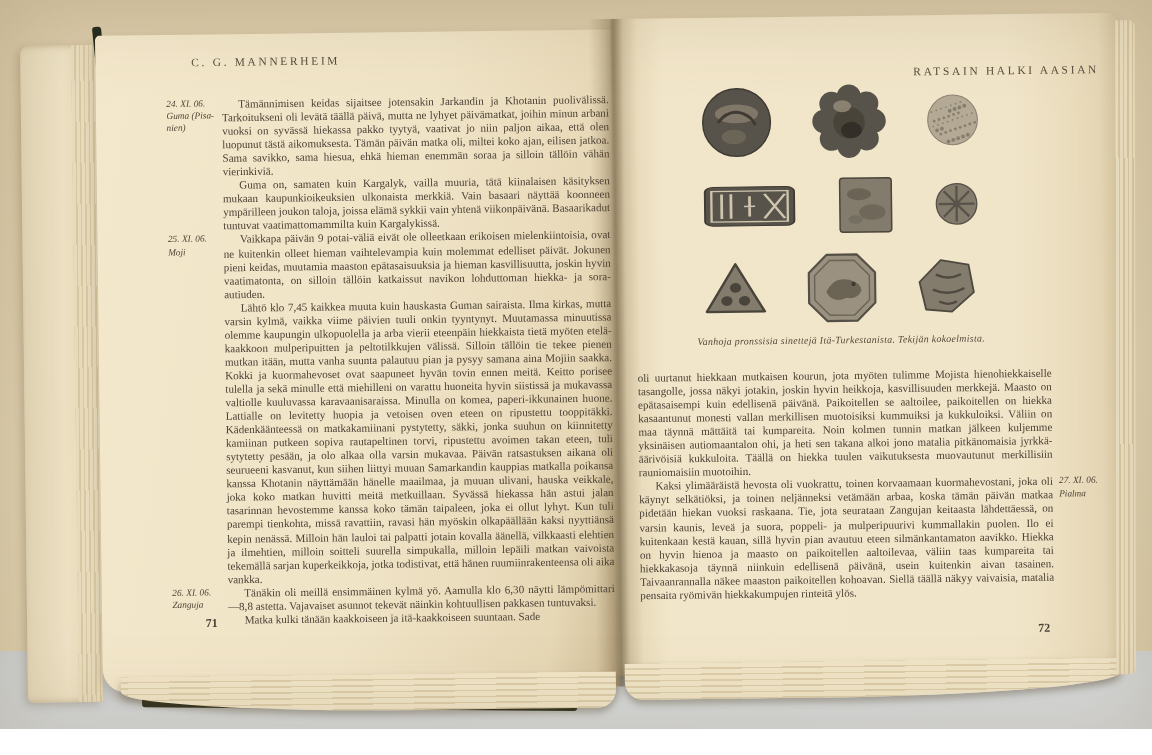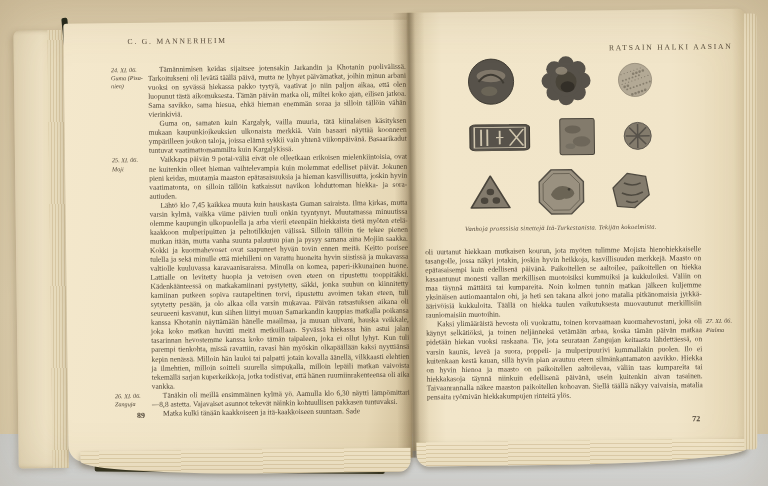--- a/index.html
+++ b/index.html
@@ -82,21 +82,21 @@
     <div class="page page-left">
       <div class="running-head rh-left">C. G. MANNERHEIM</div>
       <div class="text-col lp-col" id="lp-paragraphs">
           <div class="para"><div class="mnote left">24. XI. 06.<br>Guma (Pisa-<br>nien)</div><span>Tämännimisen keidas sijaitsee jotensakin Jarkandin ja Khotanin puolivälissä. Tarkoitukseni oli levätä täällä päivä, mutta ne lyhyet päivämatkat, joihin minun arbani vuoksi on syvässä hiekassa pakko tyytyä, vaativat jo niin paljon aikaa, että olen luopunut tästä aikomuksesta. Tämän päivän matka oli, miltei koko ajan, eilisen jatkoa. Sama savikko, sama hiesua, ehkä hieman enemmän soraa ja silloin tällöin vähän vierinkiviä.</span></div>
           <div class="para"><span>Guma on, samaten kuin Kargalyk, vailla muuria, tätä kiinalaisen käsityksen mukaan kaupunkioikeuksien ulkonaista merkkiä. Vain basaari näyttää koonneen ympärilleen joukon taloja, joissa elämä sykkii vain yhtenä viikonpäivänä. Basaarikadut tuntuvat vaatimattomammilta kuin Kargalykissä.</span></div>
           <div class="para"><div class="mnote left">25. XI. 06.<br>Moji</div><span>Vaikkapa päivän 9 potai-väliä eivät ole olleetkaan erikoisen mielenkiintoisia, ovat ne kuitenkin olleet hieman vaihtelevampia kuin molemmat edelliset päivät. Jokunen pieni keidas, muutamia maaston epätasaisuuksia ja hieman kasvillisuutta, joskin hyvin vaatimatonta, on silloin tällöin katkaissut navikon lohduttoman hiekka- ja sora-autiuden.</span></div>
           <div class="para"><span>Lähtö klo 7,45 kaikkea muuta kuin hauskasta Guman sairaista. Ilma kirkas, mutta varsin kylmä, vaikka viime päivien tuuli onkin tyyntynyt. Muutamassa minuutissa olemme kaupungin ulkopuolella ja arba vierii eteenpäin hiekkaista tietä myöten etelä-kaakkoon mulperipuitten ja peltotilkkujen välissä. Silloin tällöin tie tekee pienen mutkan itään, mutta vanha suunta palautuu pian ja pysyy samana aina Mojiin saakka. Kokki ja kuormahevoset ovat saapuneet hyvän tovin ennen meitä. Keitto porisee tulella ja sekä minulle että miehilleni on varattu huoneita hyvin siistissä ja mukavassa valtiolle kuuluvassa karavaanisaraissa. Minulla on komea, paperi-ikkunainen huone. Lattialle on levitetty huopia ja vetoisen oven eteen on ripustettu tooppitäkki. Kädenkäänteessä on matkakamiinani pystytetty, säkki, jonka suuhun on kiinnitetty kamiinan putkeen sopiva rautapeltinen torvi, ripustettu avoimen takan eteen, tuli sytytetty pesään, ja olo alkaa olla varsin mukavaa. Päivän ratsastuksen aikana oli seurueeni kasvanut, kun siihen liittyi muuan Samarkandin kauppias matkalla poikansa kanssa Khotanin näyttämään hänelle maailmaa, ja muuan ulivani, hauska veikkale, joka koko matkan huvitti meitä metkuillaan. Syvässä hiekassa hän astui jalan tasarinnan hevostemme kanssa koko tämän taipaleen, joka ei ollut lyhyt. Kun tuli parempi tienkohta, missä ravattiin, ravasi hän myöskin olkapäällään kaksi nyyttiänsä kepin nenässä. Milloin hän lauloi tai palpatti jotain kovalla äänellä, vilkkaasti elehtien ja ilmehtien, milloin soitteli suurella simpukalla, milloin lepäili matkan vaivoista tekemällä sarjan kuperkeikkoja, jotka todistivat, että hänen ruumiinrakenteensa oli aika vankka.</span></div>
           <div class="para"><div class="mnote left">26. XI. 06.<br>Zanguja</div><span>Tänäkin oli meillä ensimmäinen kylmä yö. Aamulla klo 6,30 näytti lämpömittari —8,8 astetta. Vajavaiset asunnot tekevät näinkin kohtuullisen pakkasen tuntuvaksi.</span></div>
           <div class="para"><span>Matka kulki tänään kaakkoiseen ja itä-kaakkoiseen suuntaan. Sade</span></div>
         </div>
-      <div class="page-num pn-62">89</div>
+      <div class="page-num pn-62">71</div>
     </div>
 
     <div class="page page-right">
       <div class="running-head rh-right">RATSAIN HALKI AASIAN</div>
       <div class="plate" id="seal-plate">
           <div class="plate-row">
             <svg width="48" height="48" viewBox="0 0 100 100" preserveAspectRatio="none" class="seal">
               <circle cx="50" cy="50" r="47" fill="#57524a" stroke="#3f3b33" stroke-width="2"></circle>
               <ellipse cx="50" cy="38" rx="30" ry="13" fill="#8d8474" opacity="0.75"></ellipse>
               <path d="M24 50 q16 -20 36 -12 q12 5 16 16" stroke="#3f3b33" stroke-width="4" fill="none"></path>

